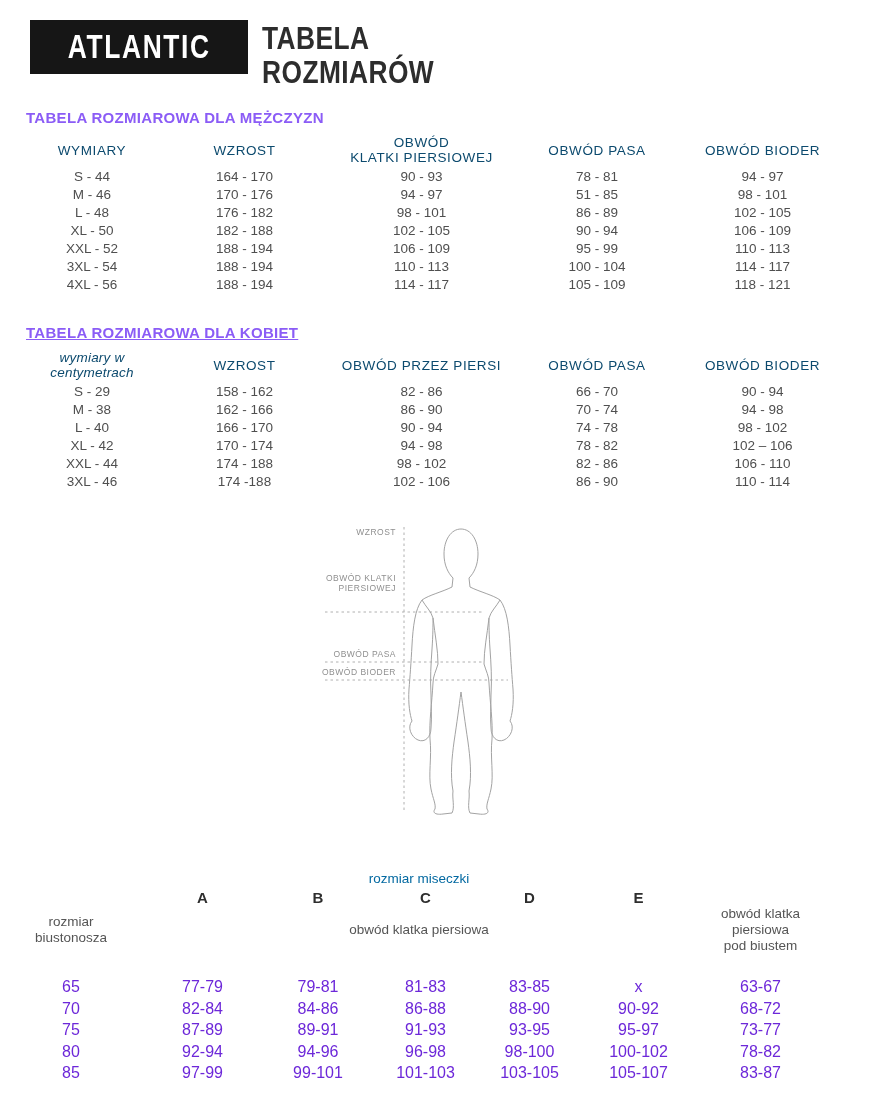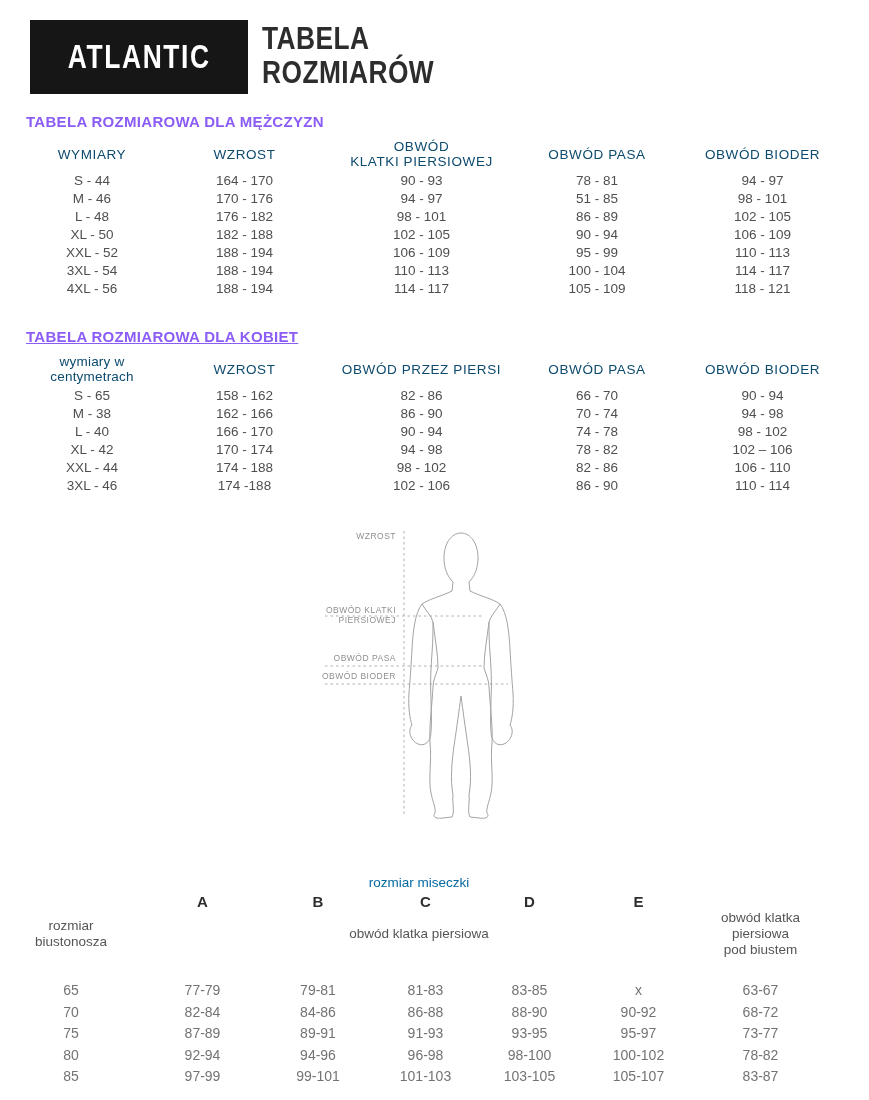--- a/index.html
+++ b/index.html
@@ -4,21 +4,21 @@
 <style>
   * { margin:0; padding:0; box-sizing:border-box; }
   html,body { background:#fff; }
   .page {
     position:relative; width:869px; height:1100px; overflow:hidden;
     background:#fff; font-family:"Liberation Sans", sans-serif; color:#4f4f4f;
   }
   
   .header { display:flex; align-items:flex-start; margin:20px 0 0 30px; }
   .logo-box {
-    width:218px; height:74px; background:#161616;
+    width:218px; height:54px; background:#161616;
     display:flex; align-items:center; justify-content:center;
   }
   .logo-text {
     color:#fff; font-weight:bold; font-size:33px; letter-spacing:2px;
     transform:scaleX(0.8); white-space:nowrap;
   }
   .page-title {
     margin-left:14px; margin-top:2px; font-weight:bold; font-size:31px;
     line-height:34px; color:#2d2d2d; letter-spacing:0.5px;
   }
@@ -45,21 +45,21 @@
   .diagram { position:relative; width:869px; height:332px; margin-top:26px; }
   .diagram svg { position:absolute; left:0; top:0; }
   .d-label {
     position:absolute; left:0; width:396px; text-align:right;
     font-size:8.5px; line-height:10px; color:#8f8f8f; letter-spacing:0.5px;
     white-space:pre-line;
   }
   
   .bra { margin-top:22px; width:825px; }
   .bra-grid { display:grid; grid-template-columns:142px 121px 110px 105px 103px 115px 129px; }
-  .bra .cell { font-size:14px; line-height:21.5px; color:#737373; white-space:pre-line; }
+  .bra .cell { font-size:16px; line-height:21.5px; color:#6d28d9; white-space:pre-line; }
   .span-cups { grid-column:2 / 7; }
   .bra-cup-header { text-align:center; font-size:13.5px; color:#0369a1; }
   .bra-letter { text-align:center; font-weight:bold; font-size:15px; color:#2e2e2e; padding-top:3px; }
   .bra-sub { }
   .bra-sub .cell { font-size:13.5px; color:#555; line-height:16px; }
   .bra-body { margin-top:22px; }
 </style>
 </head>
 <body>
 
@@ -134,30 +134,30 @@
           <div class="cell">114 - 117</div>
           <div class="cell">105 - 109</div>
           <div class="cell">118 - 121</div>
         </div>
       </div>
   </div>
 
   <div class="section-title" style="margin-top:30px;text-decoration:underline;">TABELA ROZMIAROWA DLA KOBIET</div>
   <div class="size-table">
     <div class="trow thead">
-      <div class="cell" style="text-transform:none;letter-spacing:0.2px;">wymiary w
+      <div class="cell" style="text-transform:none;letter-spacing:0.2px;font-style:italic;">wymiary w
 centymetrach</div>
       <div class="cell">WZROST</div>
       <div class="cell">OBWÓD PRZEZ PIERSI</div>
       <div class="cell">OBWÓD PASA</div>
       <div class="cell">OBWÓD BIODER</div>
     </div>
     <div>
         <div class="trow">
-          <div class="cell">S - 65</div>
+          <div class="cell">S - 29</div>
           <div class="cell">158 - 162</div>
           <div class="cell">82 - 86</div>
           <div class="cell">66 - 70</div>
           <div class="cell">90 - 94</div>
         </div>
         <div class="trow">
           <div class="cell">M - 38</div>
           <div class="cell">162 - 166</div>
           <div class="cell">86 - 90</div>
           <div class="cell">70 - 74</div>
@@ -221,21 +221,21 @@
                  C408,187 410,198 412,204 C407,210 411,220 418,223
                  C425,226 431,220 431,211 C432,200 431,190 431,178
                  C430,162 431,146 432,132 C433,118 433,108 433,101"></path>
         <path d="M500,83 C507,92 509,110 510,128 C511,146 512,160 513,172
                  C514,187 512,198 510,204 C515,210 511,220 504,223
                  C497,226 491,220 491,211 C490,200 491,190 491,178
                  C492,162 491,146 490,132 C489,118 489,108 489,101"></path>
       </g>
     </svg>
     <div class="d-label" style="top:10px;">WZROST</div>
-    <div class="d-label" style="top:84px;padding-left:12px;">OBWÓD KLATKI
+    <div class="d-label" style="top:56px;padding-left:12px;">OBWÓD KLATKI
 PIERSIOWEJ</div>
     <div class="d-label" style="top:132px;">OBWÓD PASA</div>
     <div class="d-label" style="top:150px;">OBWÓD BIODER</div>
   </div>
 
   <div class="bra">
     <div class="bra-grid">
       <div></div>
       <div class="span-cups bra-cup-header">rozmiar miseczki</div>
       <div></div>

